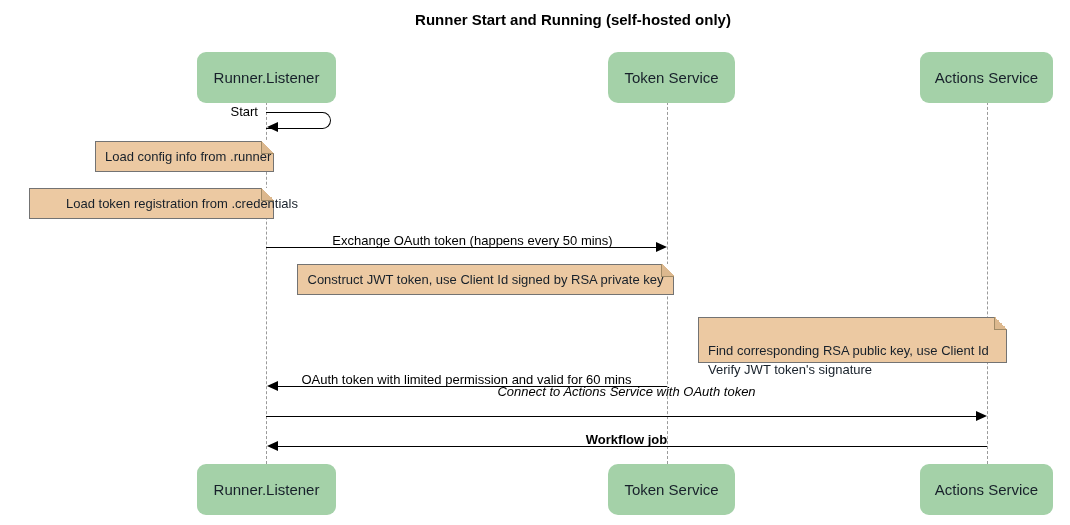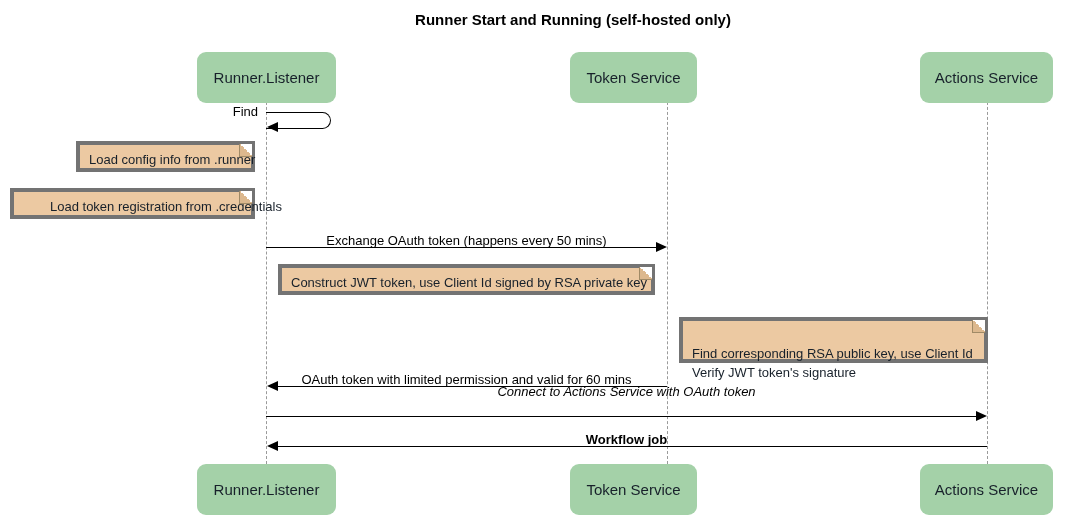--- a/index.html
+++ b/index.html
@@ -10,21 +10,21 @@
   .title {
     position:absolute; top:11px; left:0; width:1070px; text-align:center;
     font-size:15px; font-weight:bold; color:#000;padding-left:38px;
   }
   .pbox {
     position:absolute; height:51px; background:#a4d1a8; border-radius:9px;
     display:flex; align-items:center; justify-content:center;
     font-size:15px; color:#17202a;
   }
   .pbox.p0 { left:197px; width:139px; }
-  .pbox.p1 { left:570px; width:127px; }
+  .pbox.p1 { left:608px; width:127px;border-radius:10px; }
   .pbox.p2 { left:920px; width:133px;text-align:center; }
   .row-top { top:52px; }
   .row-bottom { top:464px; }
   .lifeline {
     position:absolute; top:87px; height:377px; width:0;
     border-left:1px dashed #9a9a9a;
   }
   .ll0 { left:266px; } .ll1 { left:667px; } .ll2 { left:987px; }
   .mlabel { position:absolute; font-size:13px; text-align:center; white-space:nowrap; }
   .mline { position:absolute; height:0; border-top:1px solid #000; }
@@ -37,38 +37,38 @@
     position:absolute; width:0; height:0;
     border-top:5px solid transparent; border-bottom:5px solid transparent;
     border-right:11px solid #000;
   }
   .selfloop {
     position:absolute; left:266px; top:112px; width:64px; height:15px;
     border:1px solid #000; border-left:none; border-radius:0 9px 9px 0;
   }
   .selflabel { position:absolute; left:180px; top:104px; width:78px; text-align:right; font-size:13px; }
   .note {
-    position:absolute; background:#ecc9a2; border:4px solid #737373;
+    position:absolute; background:#ecc9a2; border:1px solid #737373;
     box-sizing:border-box; font-size:13px; color:#17202a;
-    padding:0 9px; text-align:center; line-height:29px; white-space:nowrap;
+    padding:0 9px; text-align:center; line-height:29px; white-space:nowrap;margin-left:19px;
   }
   .note.multiline {
     text-align:left; line-height:19px; padding:4px 9px; white-space:pre-line;
   }
   .fold {
     position:absolute; top:-1px; right:-1px; width:13px; height:13px;
     background:linear-gradient(225deg, #ffffff 50%, #dcb88e 50%);
     border-left:1px solid #a08a66; border-bottom:1px solid #a08a66;
     box-sizing:border-box;
   }
   .noteA { left:76px;  top:141px; width:179px; height:31px; }
   .noteB { left:10px;  top:188px; width:245px; height:31px;padding-left:36px; }
   .noteC { left:278px; top:264px; width:377px; height:31px; }
   .noteD { left:679px; top:317px; width:309px; height:46px; }
-  .m1label { left:266px; width:401px; top:233px; }
+  .m1label { left:272px; width:401px; top:233px; }
   .m1line  { left:266px; top:247px; width:390px; }
   .m1head  { left:656px; top:242px; }
   .m2label { left:266px; width:401px; top:372px; }
   .m2line  { left:278px; top:386px; width:389px; }
   .m2head  { left:267px; top:381px; }
   .m3label { left:266px; width:721px; top:384px;font-style:italic; }
   .m3line  { left:266px; top:416px; width:710px; }
   .m3head  { left:976px; top:411px; }
   .m4label { left:266px; width:721px; top:432px;font-weight:bold; }
   .m4line  { left:278px; top:446px; width:709px; }
@@ -83,21 +83,21 @@
   <div class="title">Runner Start and Running (self-hosted only)</div>
 
   <div class="lifeline ll0"></div>
   <div class="lifeline ll1"></div>
   <div class="lifeline ll2"></div>
 
   <div class="pbox p0 row-top">Runner.Listener</div>
   <div class="pbox p1 row-top">Token Service</div>
   <div class="pbox p2 row-top">Actions Service</div>
 
-  <div class="selflabel">Find</div>
+  <div class="selflabel">Start</div>
   <div class="selfloop"></div>
   <div class="arrow-left selfhead"></div>
 
   <div class="note noteA">
     <span>Load config info from .runner</span>
     <span class="fold"></span>
   </div>
   <div class="note noteB">
     <span>Load token registration from .credentials</span>
     <span class="fold"></span>

